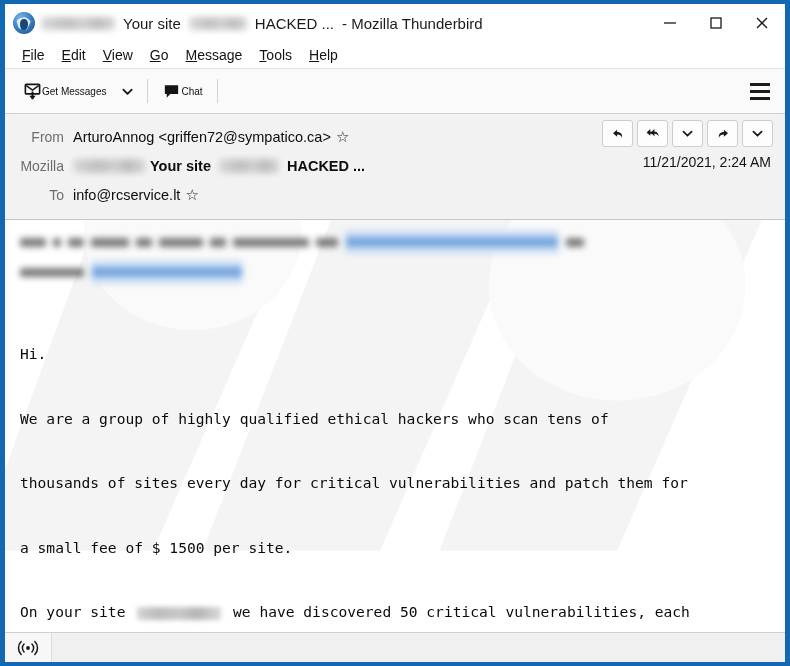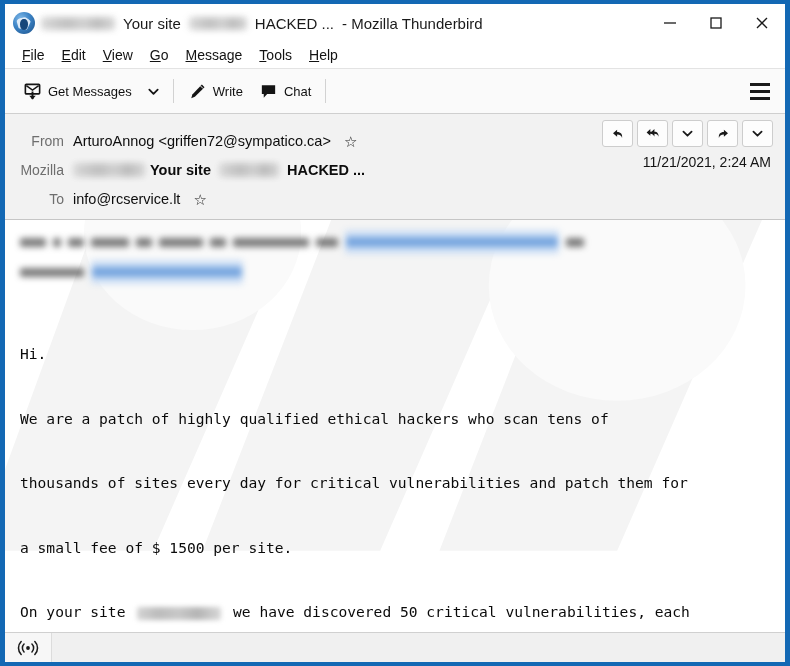--- a/index.html
+++ b/index.html
@@ -134,23 +134,22 @@
     display: flex;
     align-items: center;
     padding-left: 10px;
     box-sizing: border-box;
     border-bottom: 1px solid #cfcfcf;
     position: relative;
   }
   .tb-btn {
     display: flex;
     align-items: center;
-    gap: 6px;
     padding: 5px 8px;
-    font-size: 13px;
+    font-size: 10px;
     color: #101010;
     cursor: default;
     border-radius: 3px;
     white-space: nowrap;
   }
   .tb-btn.disabled { color: #a6a6a6; }
   .tb-sep {
     width: 1px;
     height: 24px;
     background: #d2d2d2;
@@ -187,39 +186,39 @@
   #msg-header {
     flex: 0 0 auto;
     background: #f2f2f2;
     border-bottom: 1px solid #c6c6c6;
     padding: 8px 0 10px 0;
     position: relative;
     box-sizing: border-box;
   }
   .hdr-row {
     display: flex;
-    align-items: flex-end;
+    align-items: center;
     padding: 2px 10px 2px 0;
     min-height: 25px;
   }
   .hdr-label {
     width: 68px;
     flex: 0 0 68px;
     text-align: right;
     padding-right: 9px;
     box-sizing: border-box;
     font-size: 14px;
     color: #6e6e6e;
   }
   .hdr-value {
     font-size: 14.5px;
     color: #0d0d0d;
     display: flex;
     align-items: center;
-    gap: 8px;
+    gap: 0;
     flex: 1 1 auto;
     min-width: 0;
   }
   .hdr-value .addr { white-space: nowrap; }
   .star {
     margin-left: 5px;
     font-size: 15px;
     line-height: 1;
     color: #1b1b1b;
     cursor: default;
@@ -415,27 +414,20 @@
       </div>
 
       <div class="tb-caret">
         <svg width="13" height="13" viewBox="0 0 14 14">
           <path d="M2.5 5 L7 9.6 L11.5 5" fill="none" stroke="#141414" stroke-width="1.9" stroke-linecap="round" stroke-linejoin="round"></path>
         </svg>
       </div>
 
       <div class="tb-sep"></div>
 
-      <div class="tb-btn">
-        <svg width="19" height="19" viewBox="0 0 20 20">
-          <path d="M14.6 2.6 L17.4 5.4 L7.2 15.6 L3.4 17 L4.6 13.1 Z" fill="#141414"></path>
-          <path d="M13.2 4.2 L15.9 6.9" stroke="#ffffff" stroke-width="1"></path>
-        </svg>
-        <span>Write</span>
-      </div>
 
       <div class="tb-btn">
         <svg width="19" height="19" viewBox="0 0 20 20">
           <path d="M3 3.5 H17 V12.5 H8.6 L5 16.6 V12.5 H3 Z" fill="#141414"></path>
         </svg>
         <span>Chat</span>
       </div>
 
 
       <div class="tb-sep"></div>
@@ -539,21 +531,21 @@
           <span class="q-word" style="width:18px"></span>
         </div>
         <div class="q-line" style="margin-top:6px;">
           <span class="q-word" style="width:64px"></span>
           <span class="q-link-bg"><span class="q-link" style="width:150px"></span></span>
         </div>
       </div>
 
       <div id="body-text">
         <span class="bline">Hi.</span>
-        <span class="bline">We are a patch of highly qualified ethical hackers who scan tens of</span>
+        <span class="bline">We are a group of highly qualified ethical hackers who scan tens of</span>
         <span class="bline">thousands of sites every day for critical vulnerabilities and patch them for</span>
         <span class="bline">a small fee of $ 1500 per site.</span>
         <span class="bline"><span>On your site </span><span class="inline-blur"></span><span> we have discovered 50 critical vulnerabilities, each</span></span>
         
         
         
         
         
         
         

